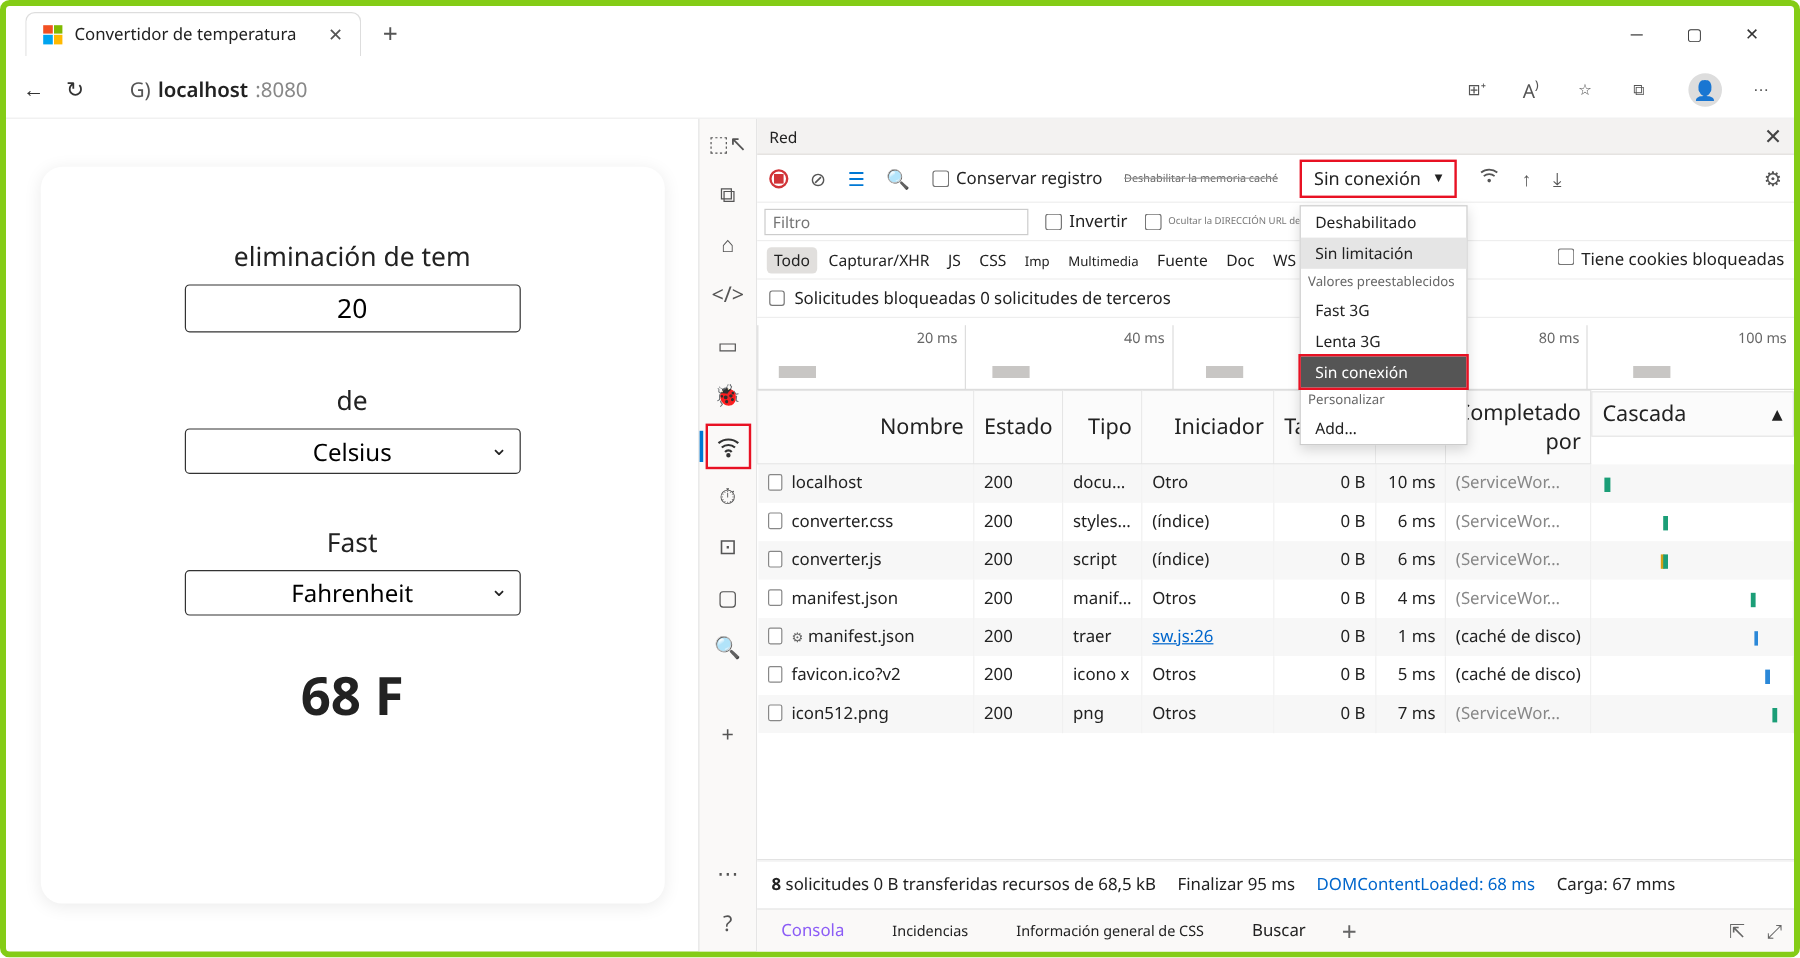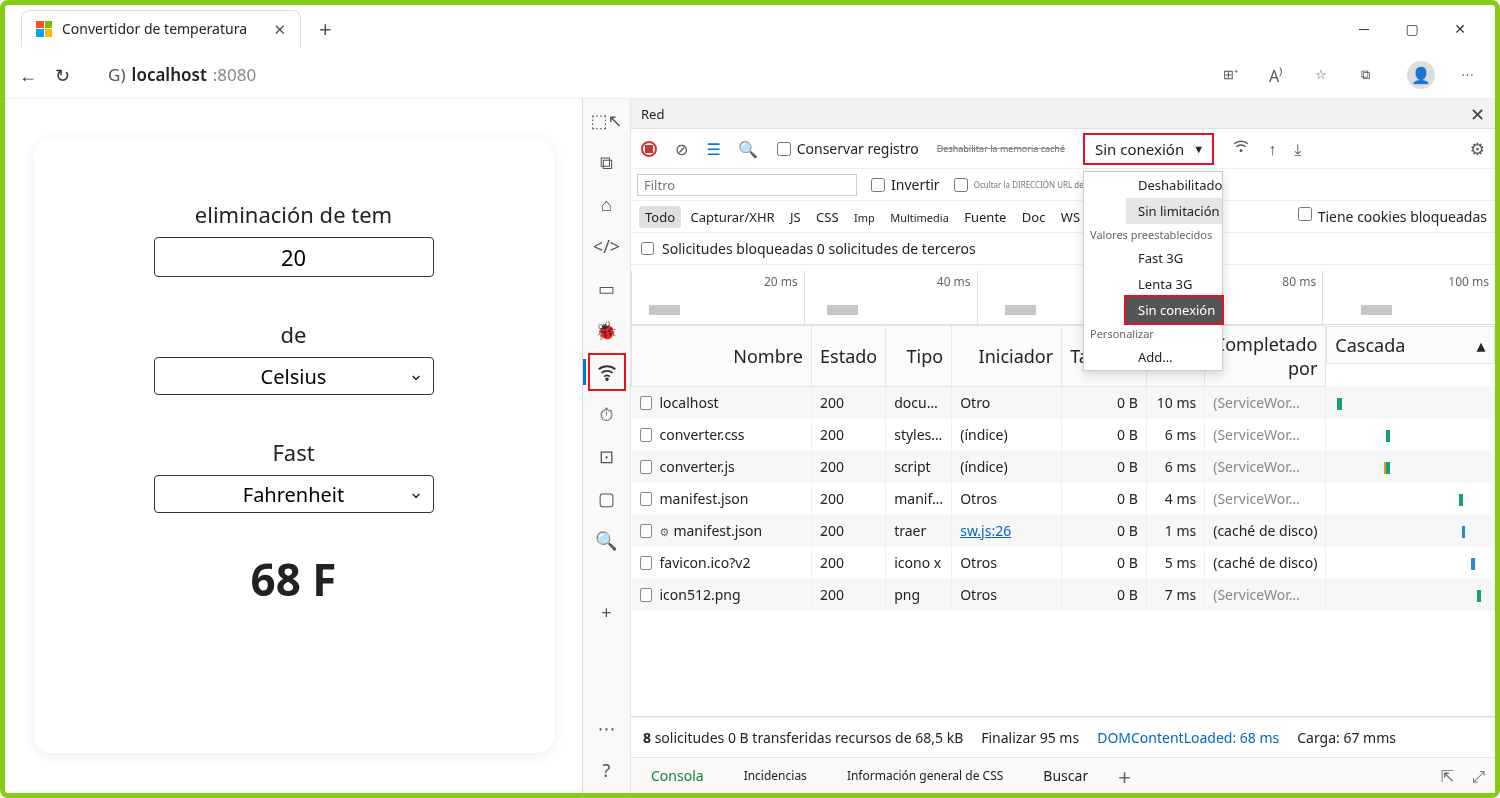--- a/index.html
+++ b/index.html
@@ -57,21 +57,21 @@
 .tb-icon { font-size: 16px; color: #555; }
 .tb-check { display:flex; align-items:center; gap:6px; font-size: 14px; }
 .tb-check input { width:14px;height:14px; }
 .disable-cache { font-size: 9px; color: #666; text-decoration: line-through #999; white-space:nowrap; }
 .throttle-select { border: 2px solid #e81123; padding: 4px 28px 4px 10px; font-size: 15px; background: #fff; position: relative; min-width: 130px; }
 .throttle-select::after { content:"▼"; position:absolute; right:8px; top:6px; font-size:11px; }
 .tb-right { margin-left: auto; display:flex; gap:20px; align-items:center; color:#555; font-size:17px; }
 
 
 .throttle-menu { position: absolute; top: 38px; left: 0; width: 140px; background: #fff; border: 1px solid #ccc; box-shadow: 0 4px 10px rgba(0,0,0,0.15); z-index: 50; font-size: 13px; }
-.throttle-menu .mi { padding: 4px 12px; white-space: nowrap; margin-left: 42px; }
+.throttle-menu .mi { padding: 4px 12px; white-space: nowrap; }
 .throttle-menu .mi.sel { background: #e5e5e5; }
 .throttle-menu .mi.hi { background: #555; color: #fff; outline: 2px solid #e81123; position:relative; z-index:2; }
 .throttle-menu .section { font-size: 11px; color: #666; padding: 3px 6px; }
 .throttle-wrap { position: relative; }
 
 .dt-filterbar { display: flex; align-items: center; height: 32px; padding: 0 6px; gap: 14px; border-bottom: 1px solid #eee; font-size: 13px; }
 .filter-input { width: 220px; height: 22px; border: 1px solid #ccc; padding: 0 6px; font-size: 13px; }
 .tiny { font-size: 8px; color: #777; }
 .dt-types { display:flex; align-items:center; gap: 14px; padding: 6px 8px; border-bottom:1px solid #eee; font-size: 13px; flex-wrap: wrap; }
 .type-pill { padding: 2px 6px; border-radius: 4px; }
@@ -96,21 +96,21 @@
 .greytxt { color: #888; }
 .num-r { text-align: right; }
 .cascade-cell { position: relative; height: 22px; }
 .cbar { position:absolute; top:6px; height:12px; background: #1b9e77; }
 .cbar.y { background: #d4a016; width:3px; }
 
 .dt-status { display:flex; align-items:center; gap: 18px; padding: 10px 12px; font-size: 14px; border-top:1px solid #eee; background:#fff; }
 .dcl { color: #0066cc; }
 .dt-drawer { display:flex; align-items:center; height: 36px; padding: 0 10px; gap: 20px; border-top:1px solid #e5e5e5; background:#faf9f8; font-size:14px; }
 .drawer-tab { padding: 6px 10px; }
-.drawer-tab.active { border-bottom: 0; color:#15803d; position:relative;text-align:right; }
+.drawer-tab.active { border-bottom: 0; color:#8b5cf6; position:relative;text-align:right; }
 .drawer-small { font-size: 12px; }
 .drawer-right { margin-left:auto; display:flex; gap:18px; color:#666; font-size:16px; }
 .plus { font-size:22px; color:#666; }
 
 .sidebar-bottom { margin-top: auto; margin-bottom: 12px; display:flex;flex-direction:column;gap:20px;align-items:center; }
 </style>
 </head>
 <body>
 
 <div class="window">

